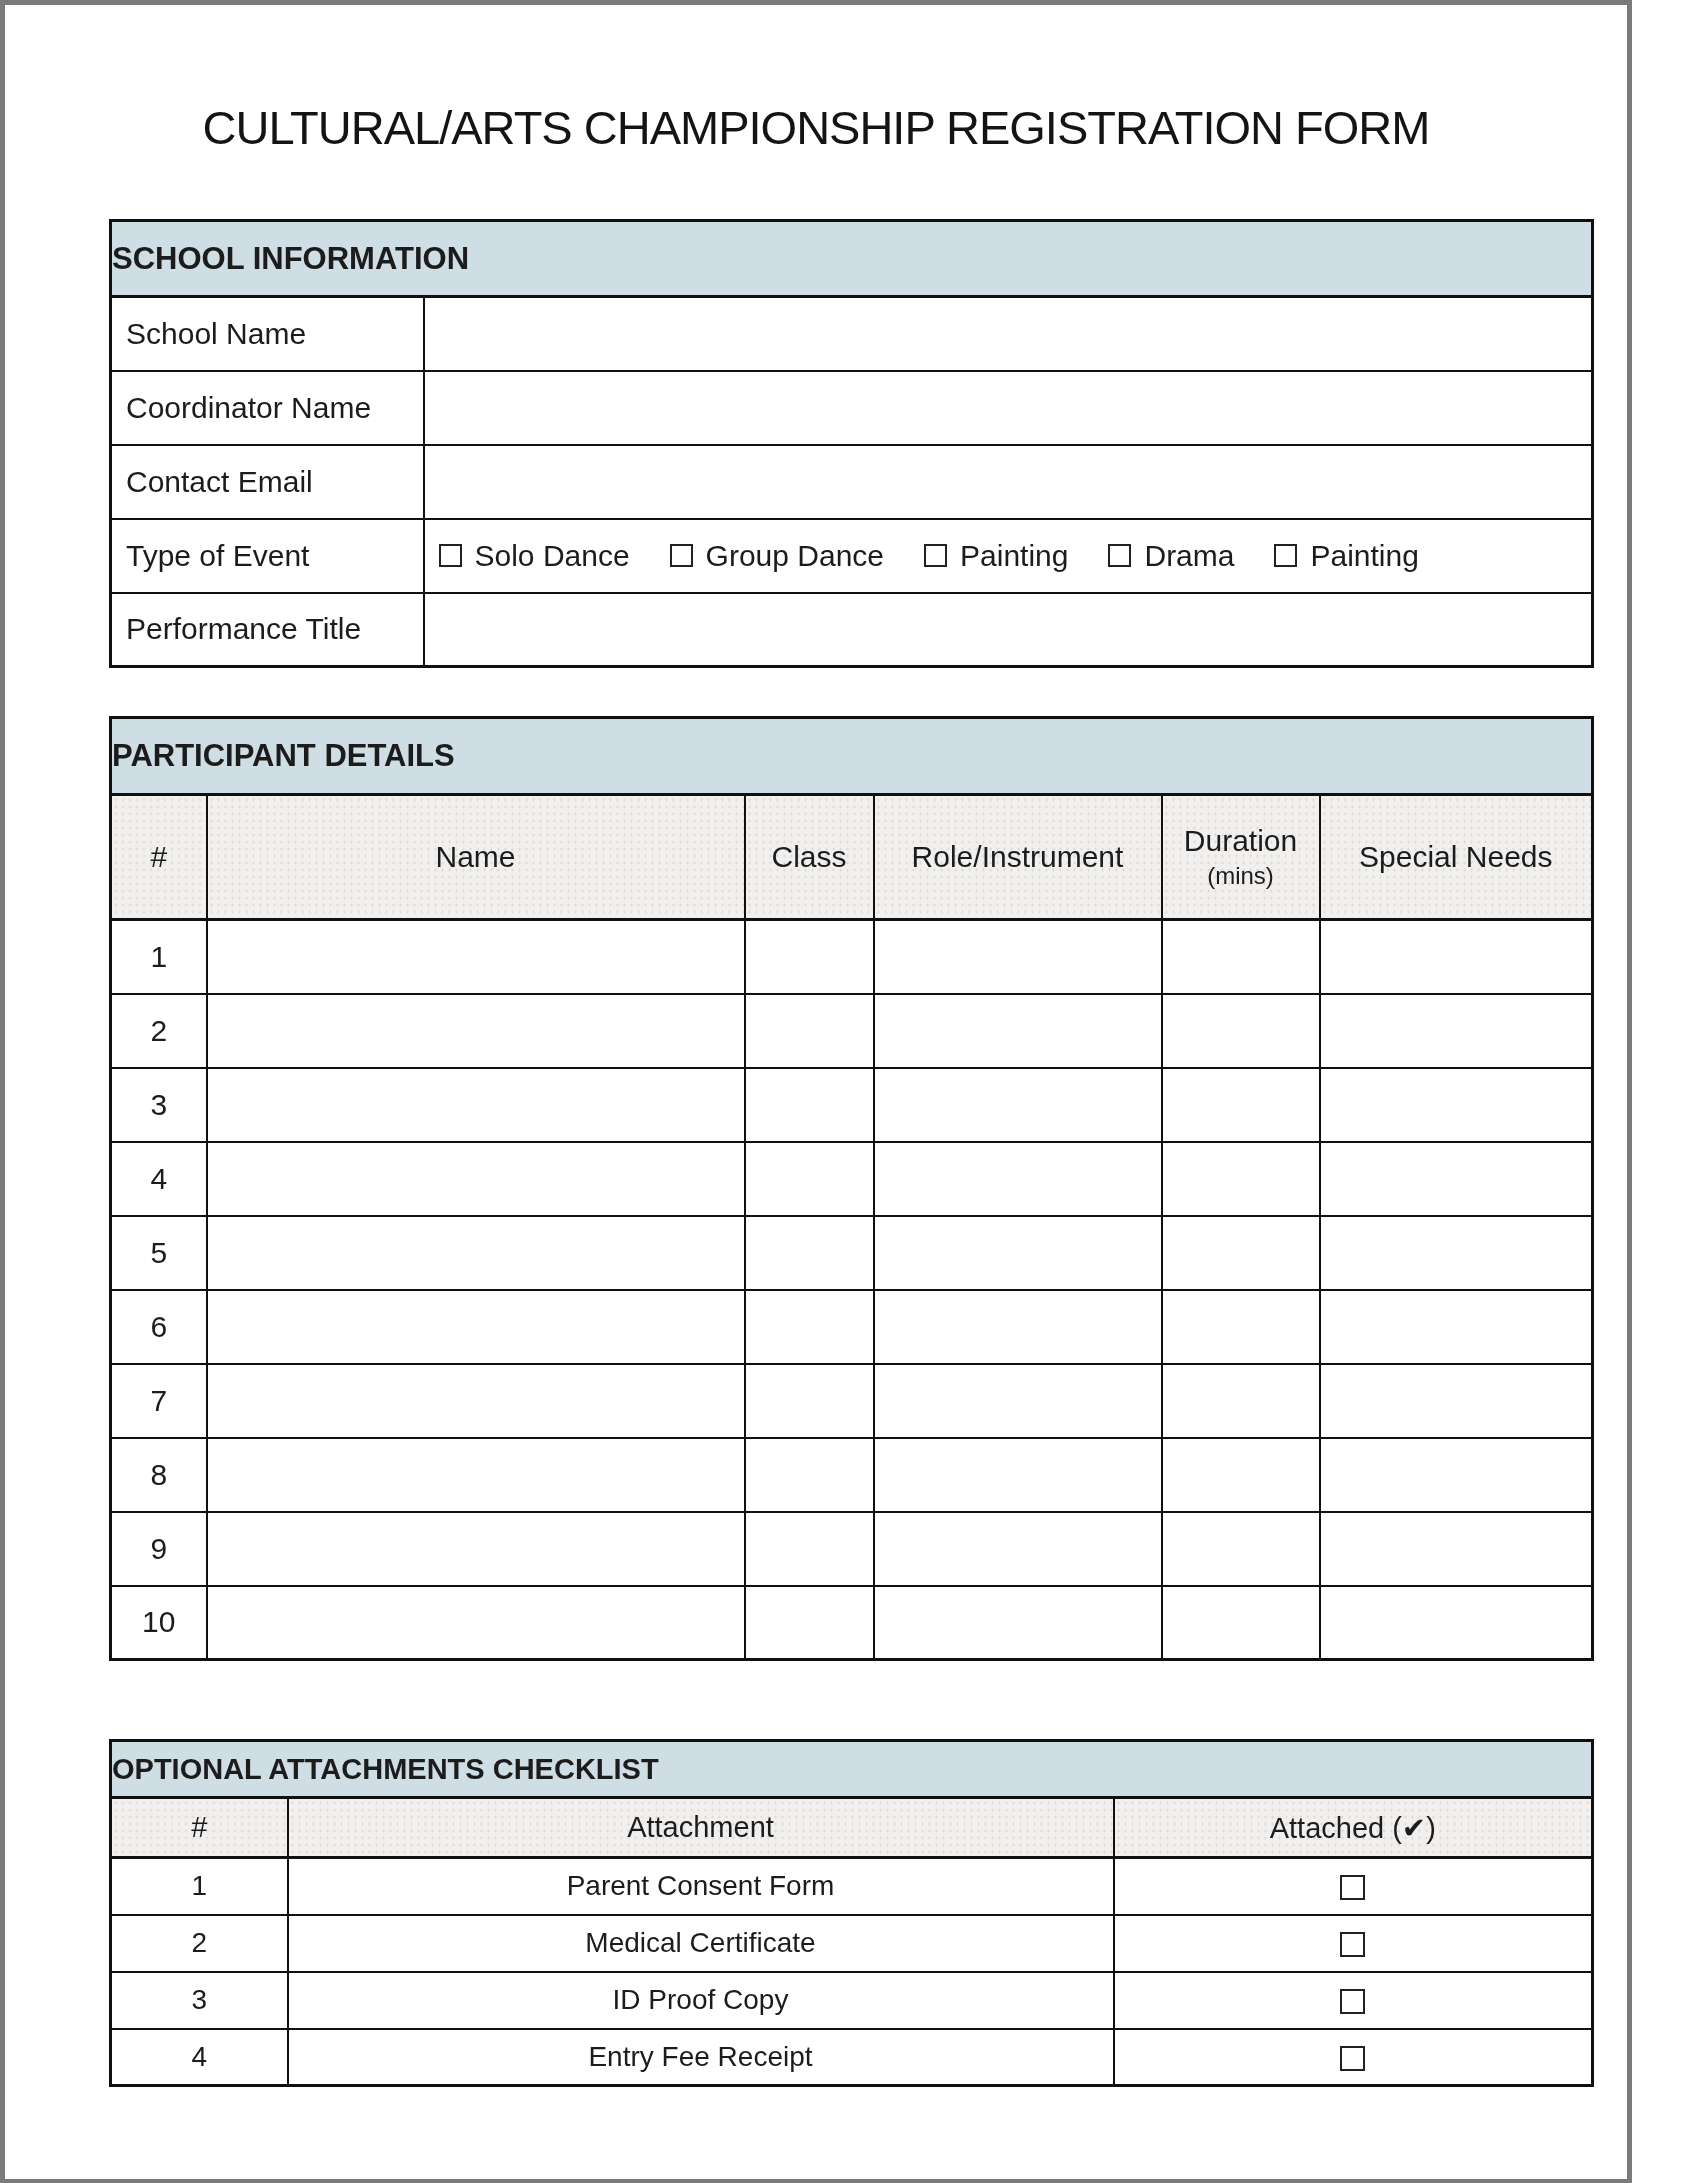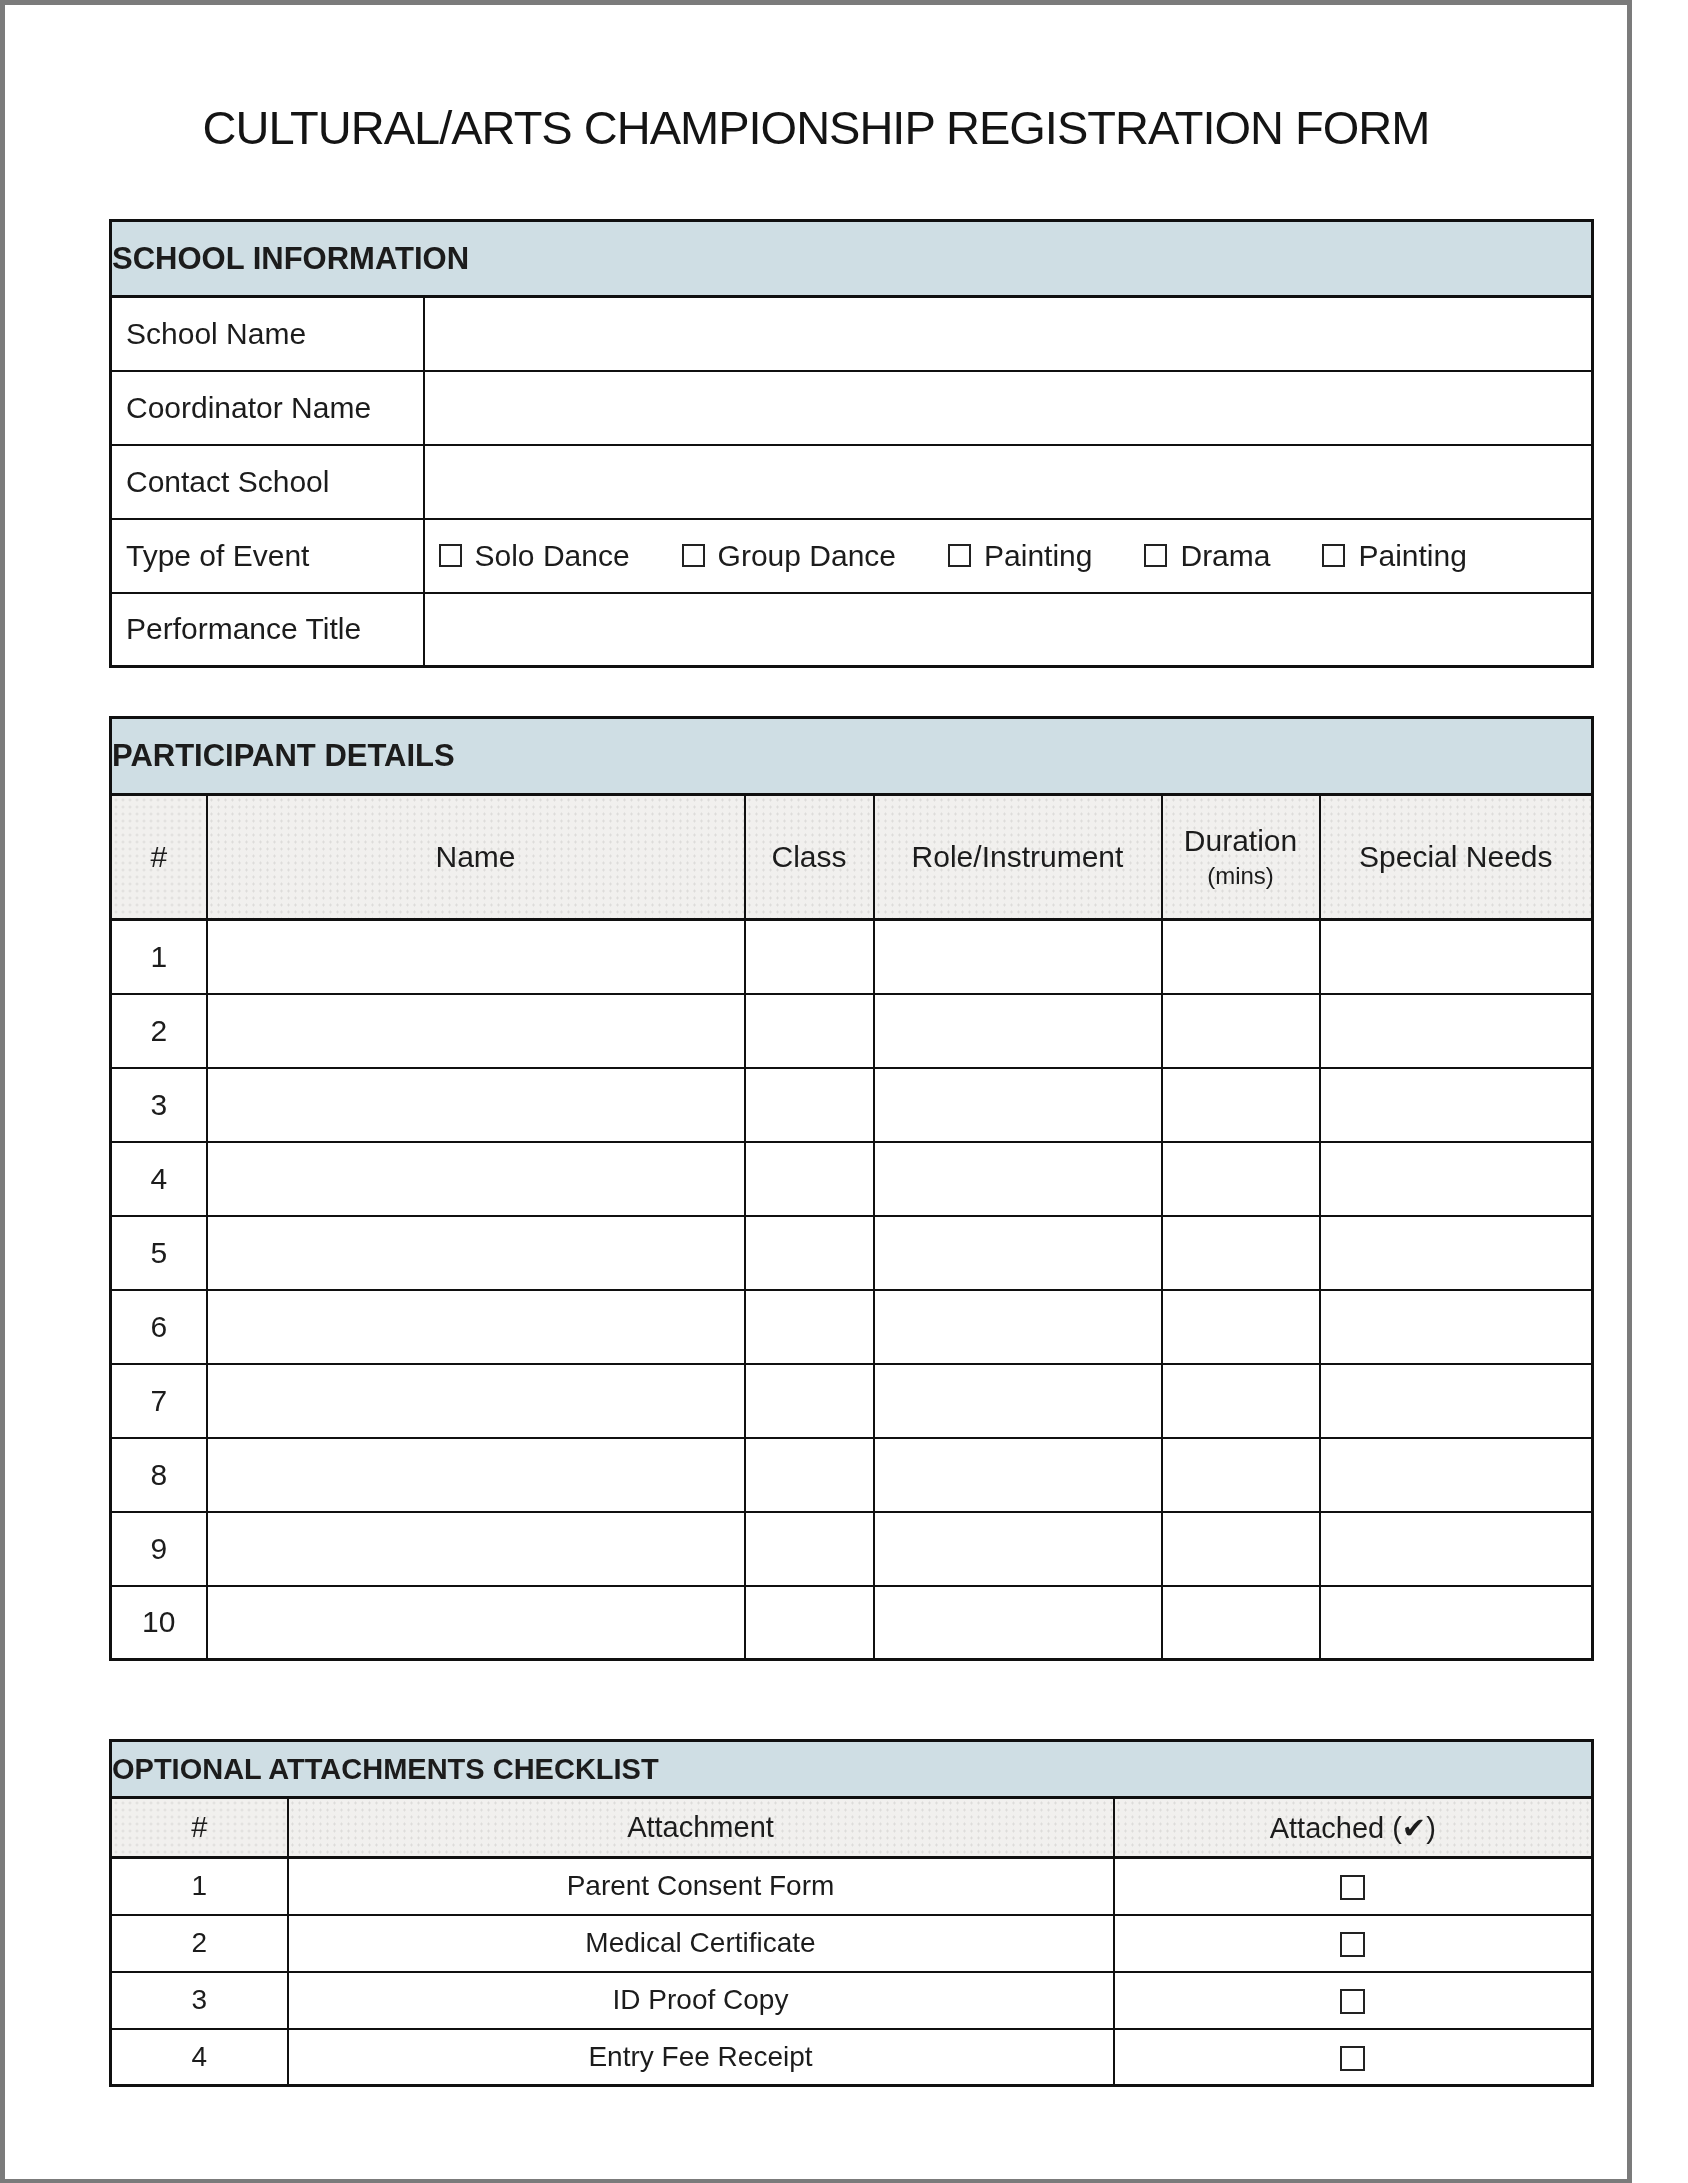--- a/index.html
+++ b/index.html
@@ -50,21 +50,21 @@
     font-size: 30px;
     border-bottom: 3px solid #101010;
   }
 
   
   .t1 { margin-top: 63px; }
   .t1 .sec-hdr td { height: 76px; }
   .t1 .row td { height: 74px; }
   .t1 .label-cell { padding-left: 14px; font-size: 30px; }
 
-  .cb-group { display: flex; align-items: center; gap: 52px; padding-left: 14px; }
+  .cb-group { display: flex; align-items: center; gap: 40px; padding-left: 14px; }
   .cb-item { display: flex; align-items: center; gap: 13px; font-size: 30px; }
   .cb-box {
     display: inline-block; width: 23px; height: 23px;
     border: 2px solid #222; background: #fff; flex: 0 0 auto;
   }
 
   
   .t2 { margin-top: 48px; }
   .t2 .sec-hdr td { height: 77px; margin-left: 8px; }
   .t2 .col-hdr td { height: 125px; }
@@ -100,21 +100,21 @@
     </tr>
     <tr class="row">
       <td class="label-cell">School Name</td>
       <td class="value-cell"></td>
     </tr>
     <tr class="row">
       <td class="label-cell">Coordinator Name</td>
       <td class="value-cell"></td>
     </tr>
     <tr class="row">
-      <td class="label-cell">Contact School</td>
+      <td class="label-cell">Contact Email</td>
       <td class="value-cell"></td>
     </tr>
     <tr class="row">
       <td class="label-cell">Type of Event</td>
       <td class="value-cell">
         <div class="cb-group">
           <span class="cb-item">
             <span class="cb-box"></span>
             <span>Solo Dance</span>
           </span>

